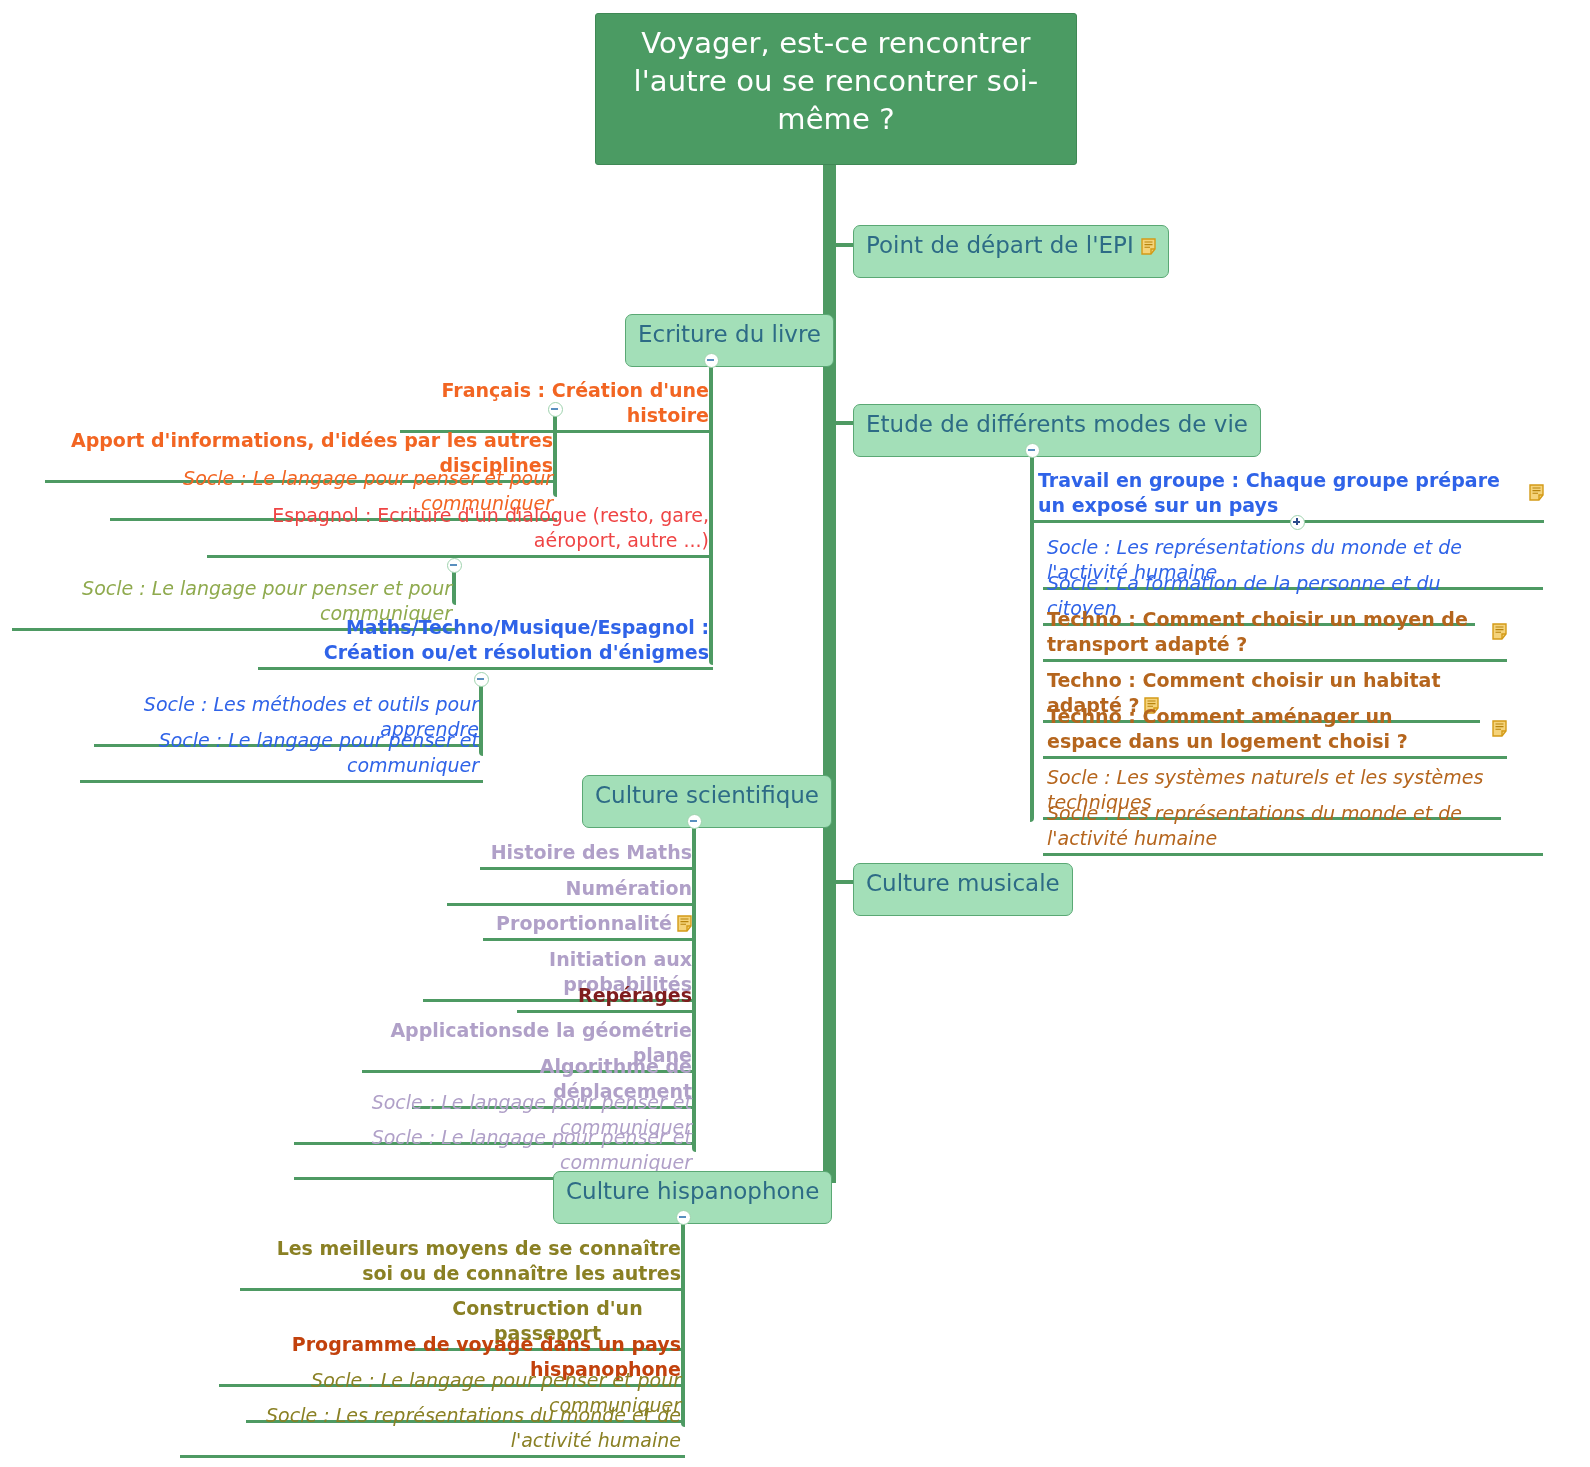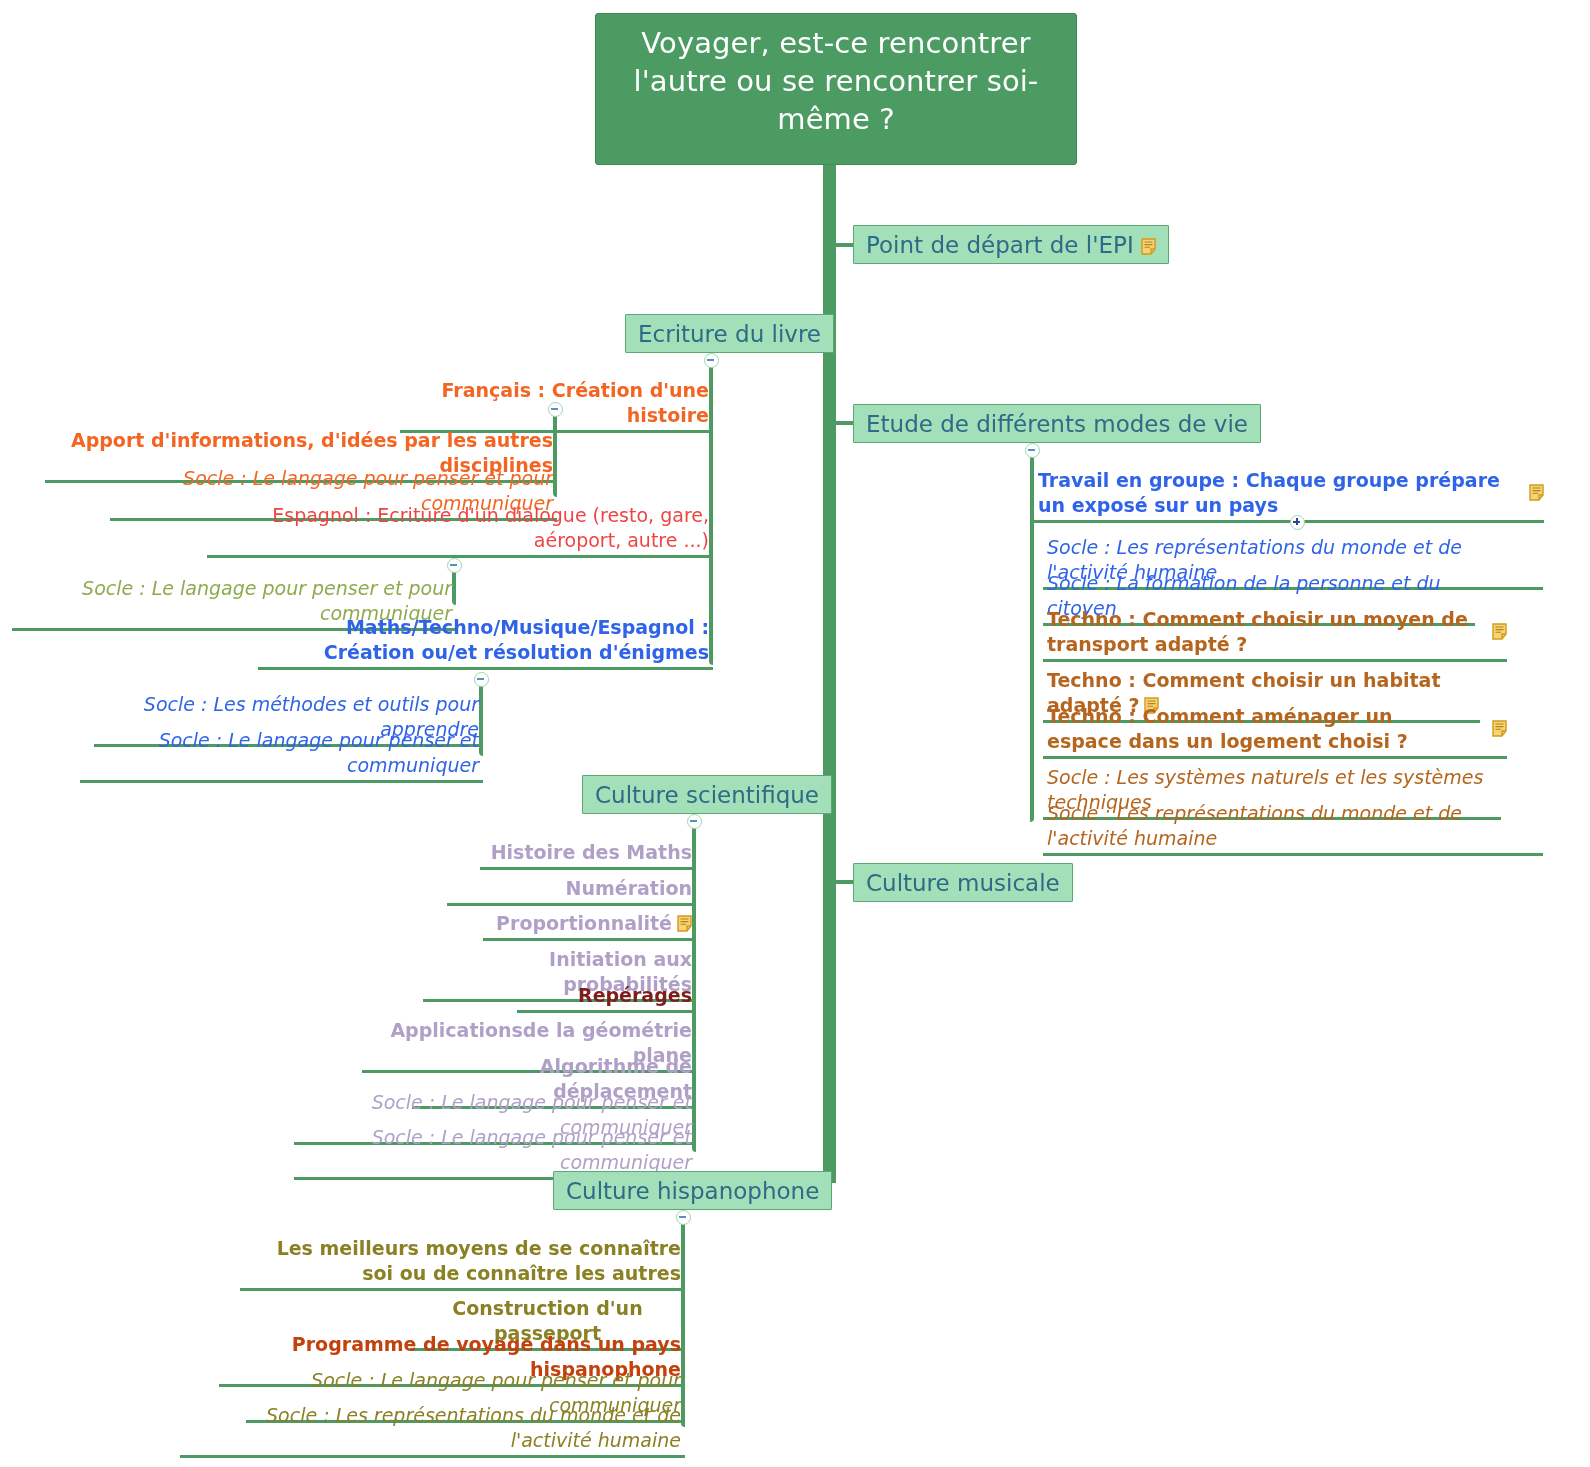--- a/index.html
+++ b/index.html
@@ -22,27 +22,27 @@
     box-sizing:border-box;
     padding:10px 14px 12px 14px;
     letter-spacing:.1px;
   }
 
   
   .branch-node{
     position:absolute;
     background:#a3dfb8;
     border:1px solid #5aa874;
-    border-radius:1px;
+    border-radius:7px;
     color:#2d6b86;
     font-size:23px;
     line-height:27px;
     white-space:nowrap;
     box-sizing:border-box;
-    padding:6px 12px 4px 12px;
+    padding:6px 12px 18px 12px;
   }
   .branch-node .note{margin-left:7px;}
 
   
   .trunk{position:absolute;background:#4e9a63;}
   .trunk-round-bl{border-bottom-left-radius:14px;}
   .conn-h{position:absolute;background:#4e9a63;height:4px;}
   .spine{position:absolute;background:#4e9a63;width:4px;}
   .spine-round-b{border-bottom-left-radius:11px;}
   .spine-round-br{border-bottom-right-radius:11px;}

